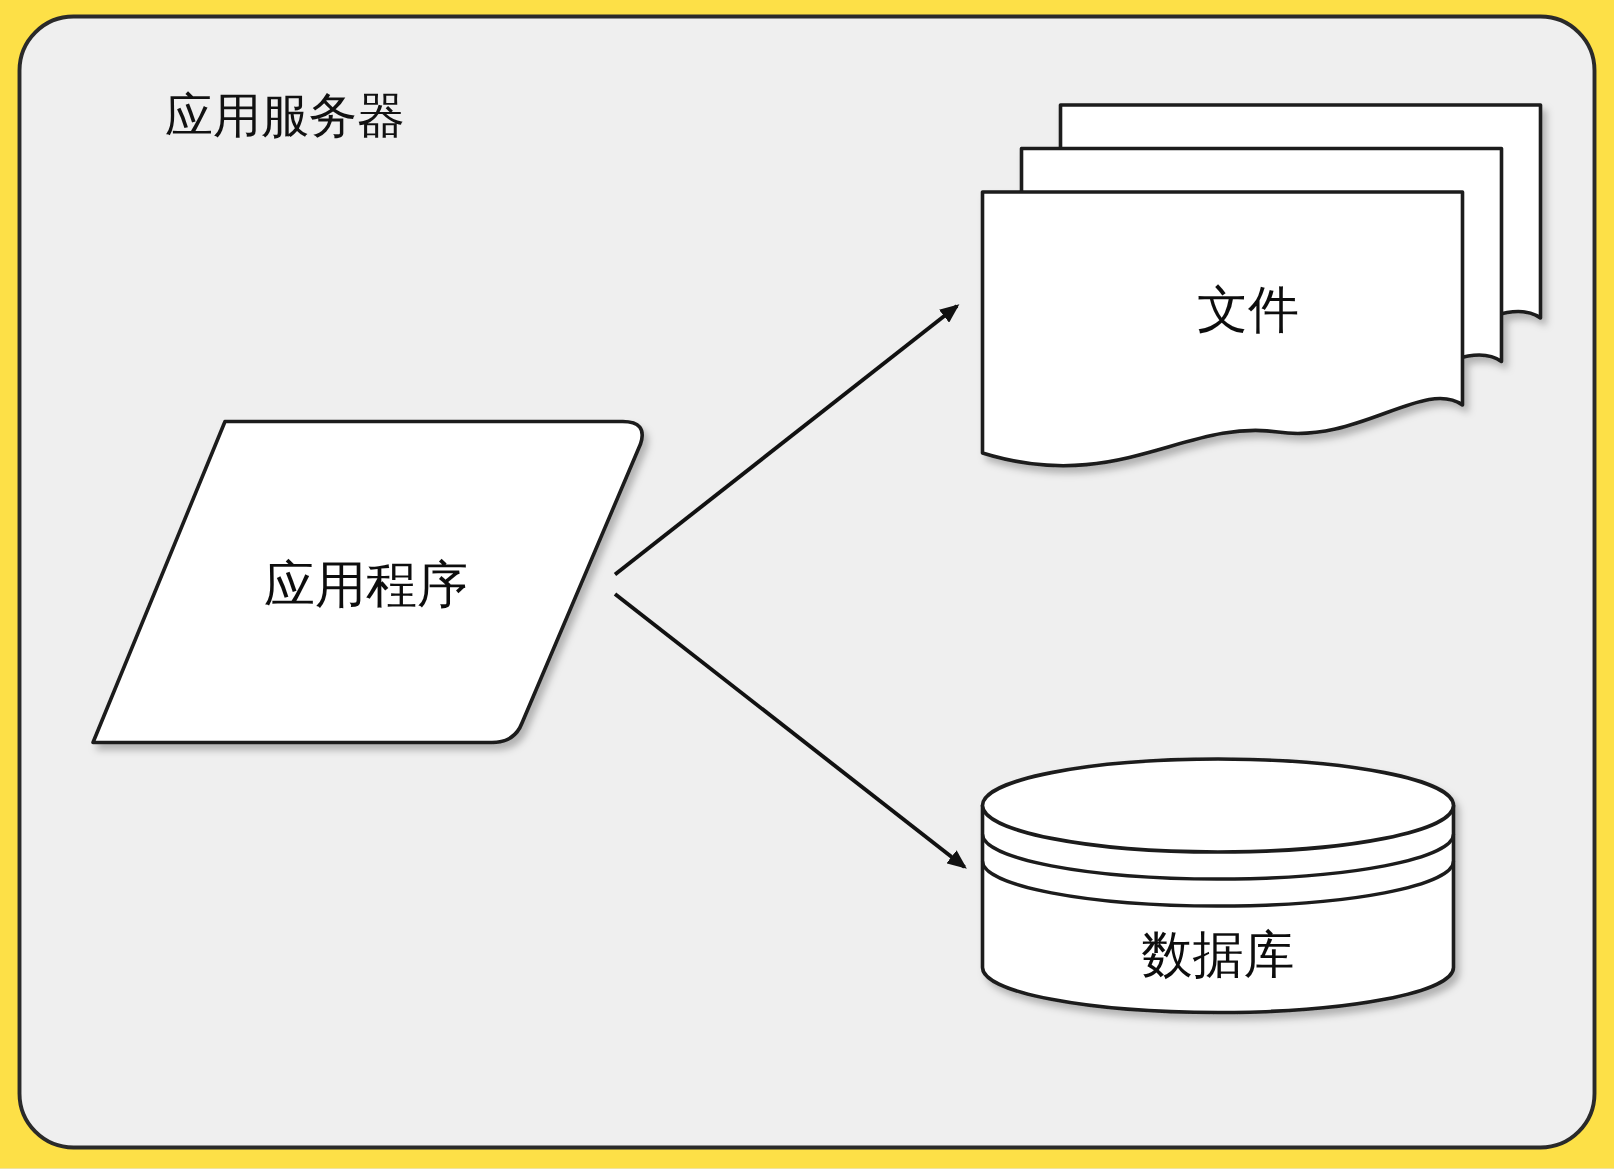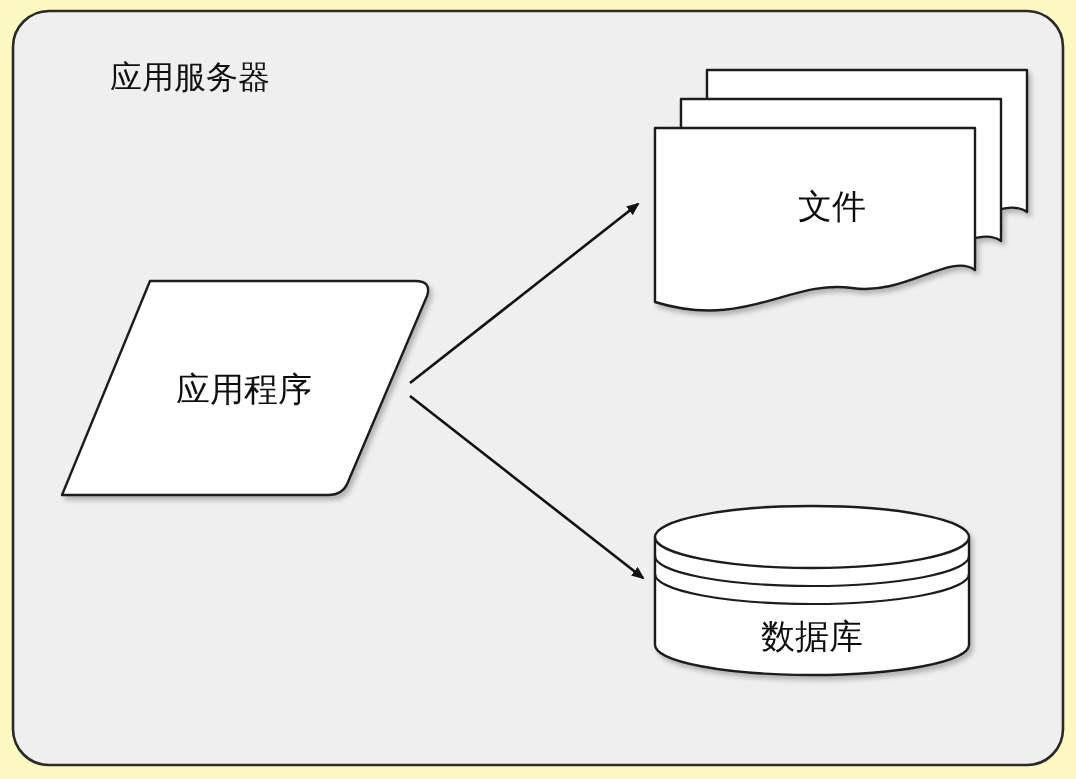--- a/index.html
+++ b/index.html
@@ -6,21 +6,21 @@
     margin: 0;
     padding: 0;
     background: #e6e6e6;
     font-family: "DejaVu Sans", "Liberation Sans", sans-serif;
   }
   .stage {
     position: relative;
     width: 1076px;
     height: 779px;
     overflow: hidden;
-    background: #fef9c3;
+    background: #fde047;
   }
   svg { display: block; }
   .shape {
     fill: #ffffff;
     stroke: #1c1c1c;
     stroke-width: 2.4;
     stroke-linejoin: round;
   }
   .container-box {
     fill: #efefef;

